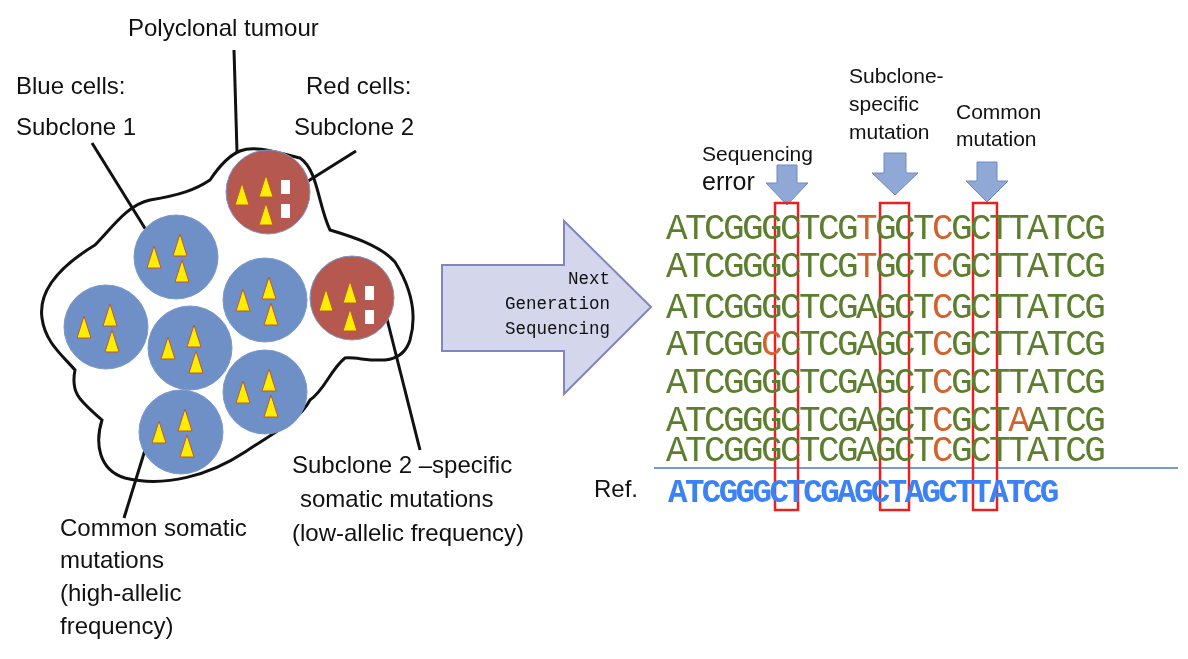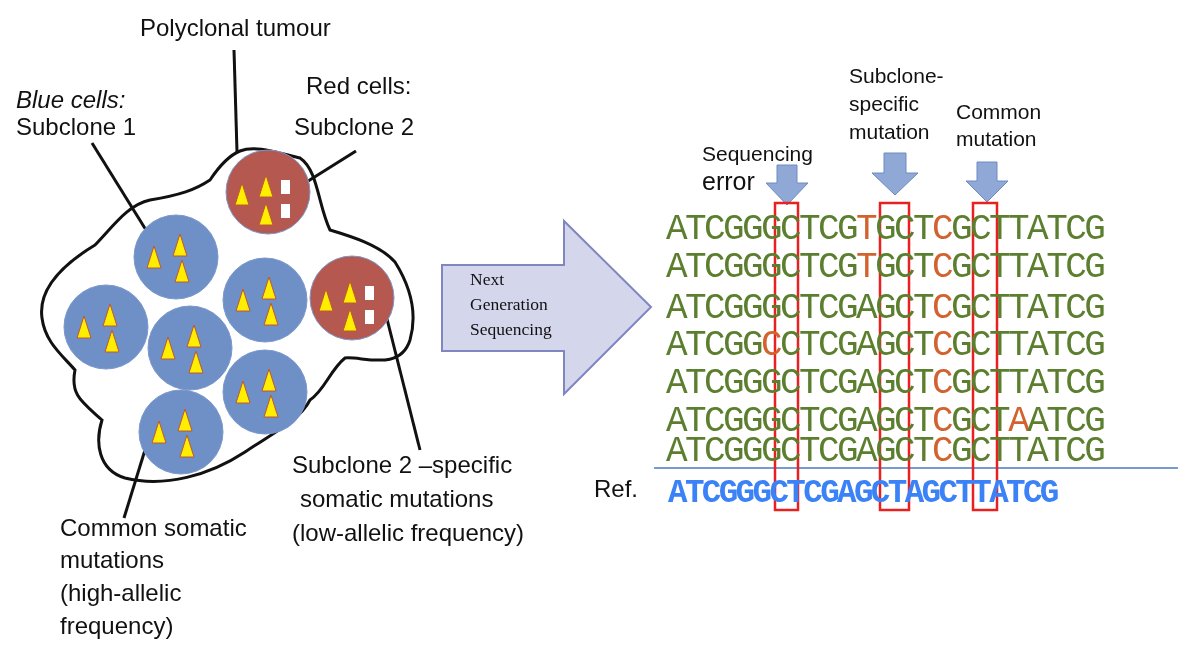--- a/index.html
+++ b/index.html
@@ -1,19 +1,19 @@
 <!DOCTYPE html>
 <html><head>
 <meta charset="utf-8">
 <style>
   html, body { margin:0; padding:0; background:#ffffff; }
   body { width:1188px; height:659px; position:relative; overflow:hidden; font-family:"Liberation Sans", sans-serif; color:#111; }
   .lbl { position:absolute; font-family:"Liberation Sans", sans-serif; font-size:24px; line-height:28px; color:#111; white-space:nowrap; }
   svg.layer { position:absolute; left:0; top:0; }
-  .ngs-text { position:absolute; left:470px; top:267px; width:140px; text-align:left; font-family:Liberation Serif, serif; font-size:17.5px; line-height:25px; color:#111; }
+  .ngs-text { position:absolute; left:470px; top:267px; width:140px; text-align:right; font-family:Liberation Mono, monospace; font-size:17.5px; line-height:25px; color:#111; }
   .seq { position:absolute; left:666px; font-family:"Liberation Mono", monospace; font-size:36px; letter-spacing:-2.6px; color:#5b7f2e; white-space:pre; line-height:36px; }
   .seq .mut { color:#d2622e; }
   .ref { position:absolute; left:668px; top:476px; font-family:"Liberation Mono", monospace; font-weight:bold; font-size:32.5px; letter-spacing:-2.6px; color:#3b82f6; white-space:pre; line-height:36px; }
   .ref-label { position:absolute; left:594px; top:475px; font-family:"Liberation Sans", sans-serif; font-size:24px; color:#111; }
 </style>
 </head>
 <body>
 
 <svg class="layer" width="1188" height="659">
 
@@ -57,22 +57,22 @@
       <polygon points="243,381 236,403 250,403" fill="#ffee00" stroke="#c0582d" stroke-width="1"></polygon>
       <polygon points="269,369 262,391 276,391" fill="#ffee00" stroke="#c0582d" stroke-width="1"></polygon>
       <polygon points="271,395 264,417 278,417" fill="#ffee00" stroke="#c0582d" stroke-width="1"></polygon>
       <circle cx="181" cy="432" r="42" fill="#6f8fc7" stroke="#7a98cc" stroke-width="1"></circle>
       <polygon points="159,421 152,443 166,443" fill="#ffee00" stroke="#c0582d" stroke-width="1"></polygon>
       <polygon points="185,409 178,431 192,431" fill="#ffee00" stroke="#c0582d" stroke-width="1"></polygon>
       <polygon points="187,435 180,457 194,457" fill="#ffee00" stroke="#c0582d" stroke-width="1"></polygon>
     </g>
 </svg>
 
-<div class="lbl" style="left:128px;top:14px;margin-left:12px;">Polyclonal tumour</div>
-<div class="lbl" style="left:16px;top:86px;font-style:italic;">Blue cells:</div>
+<div class="lbl" style="left:128px;top:14px;">Polyclonal tumour</div>
+<div class="lbl" style="left:16px;top:72px;">Blue cells:</div>
 <div class="lbl" style="left:16px;top:113px;">Subclone 1</div>
 <div class="lbl" style="left:294px;top:72px;margin-left:12px;">Red cells:</div>
 <div class="lbl" style="left:294px;top:113px;">Subclone 2</div>
 
 <div class="lbl" style="left:292px;top:451px;text-align:center;">Subclone 2 –specific</div>
 <div class="lbl" style="left:300px;top:485px;">somatic mutations</div>
 <div class="lbl" style="left:292px;top:519px;">(low-allelic frequency)</div>
 
 <div class="lbl" style="left:60px;top:514px;">Common somatic</div>
 <div class="lbl" style="left:60px;top:546px;">mutations</div>

